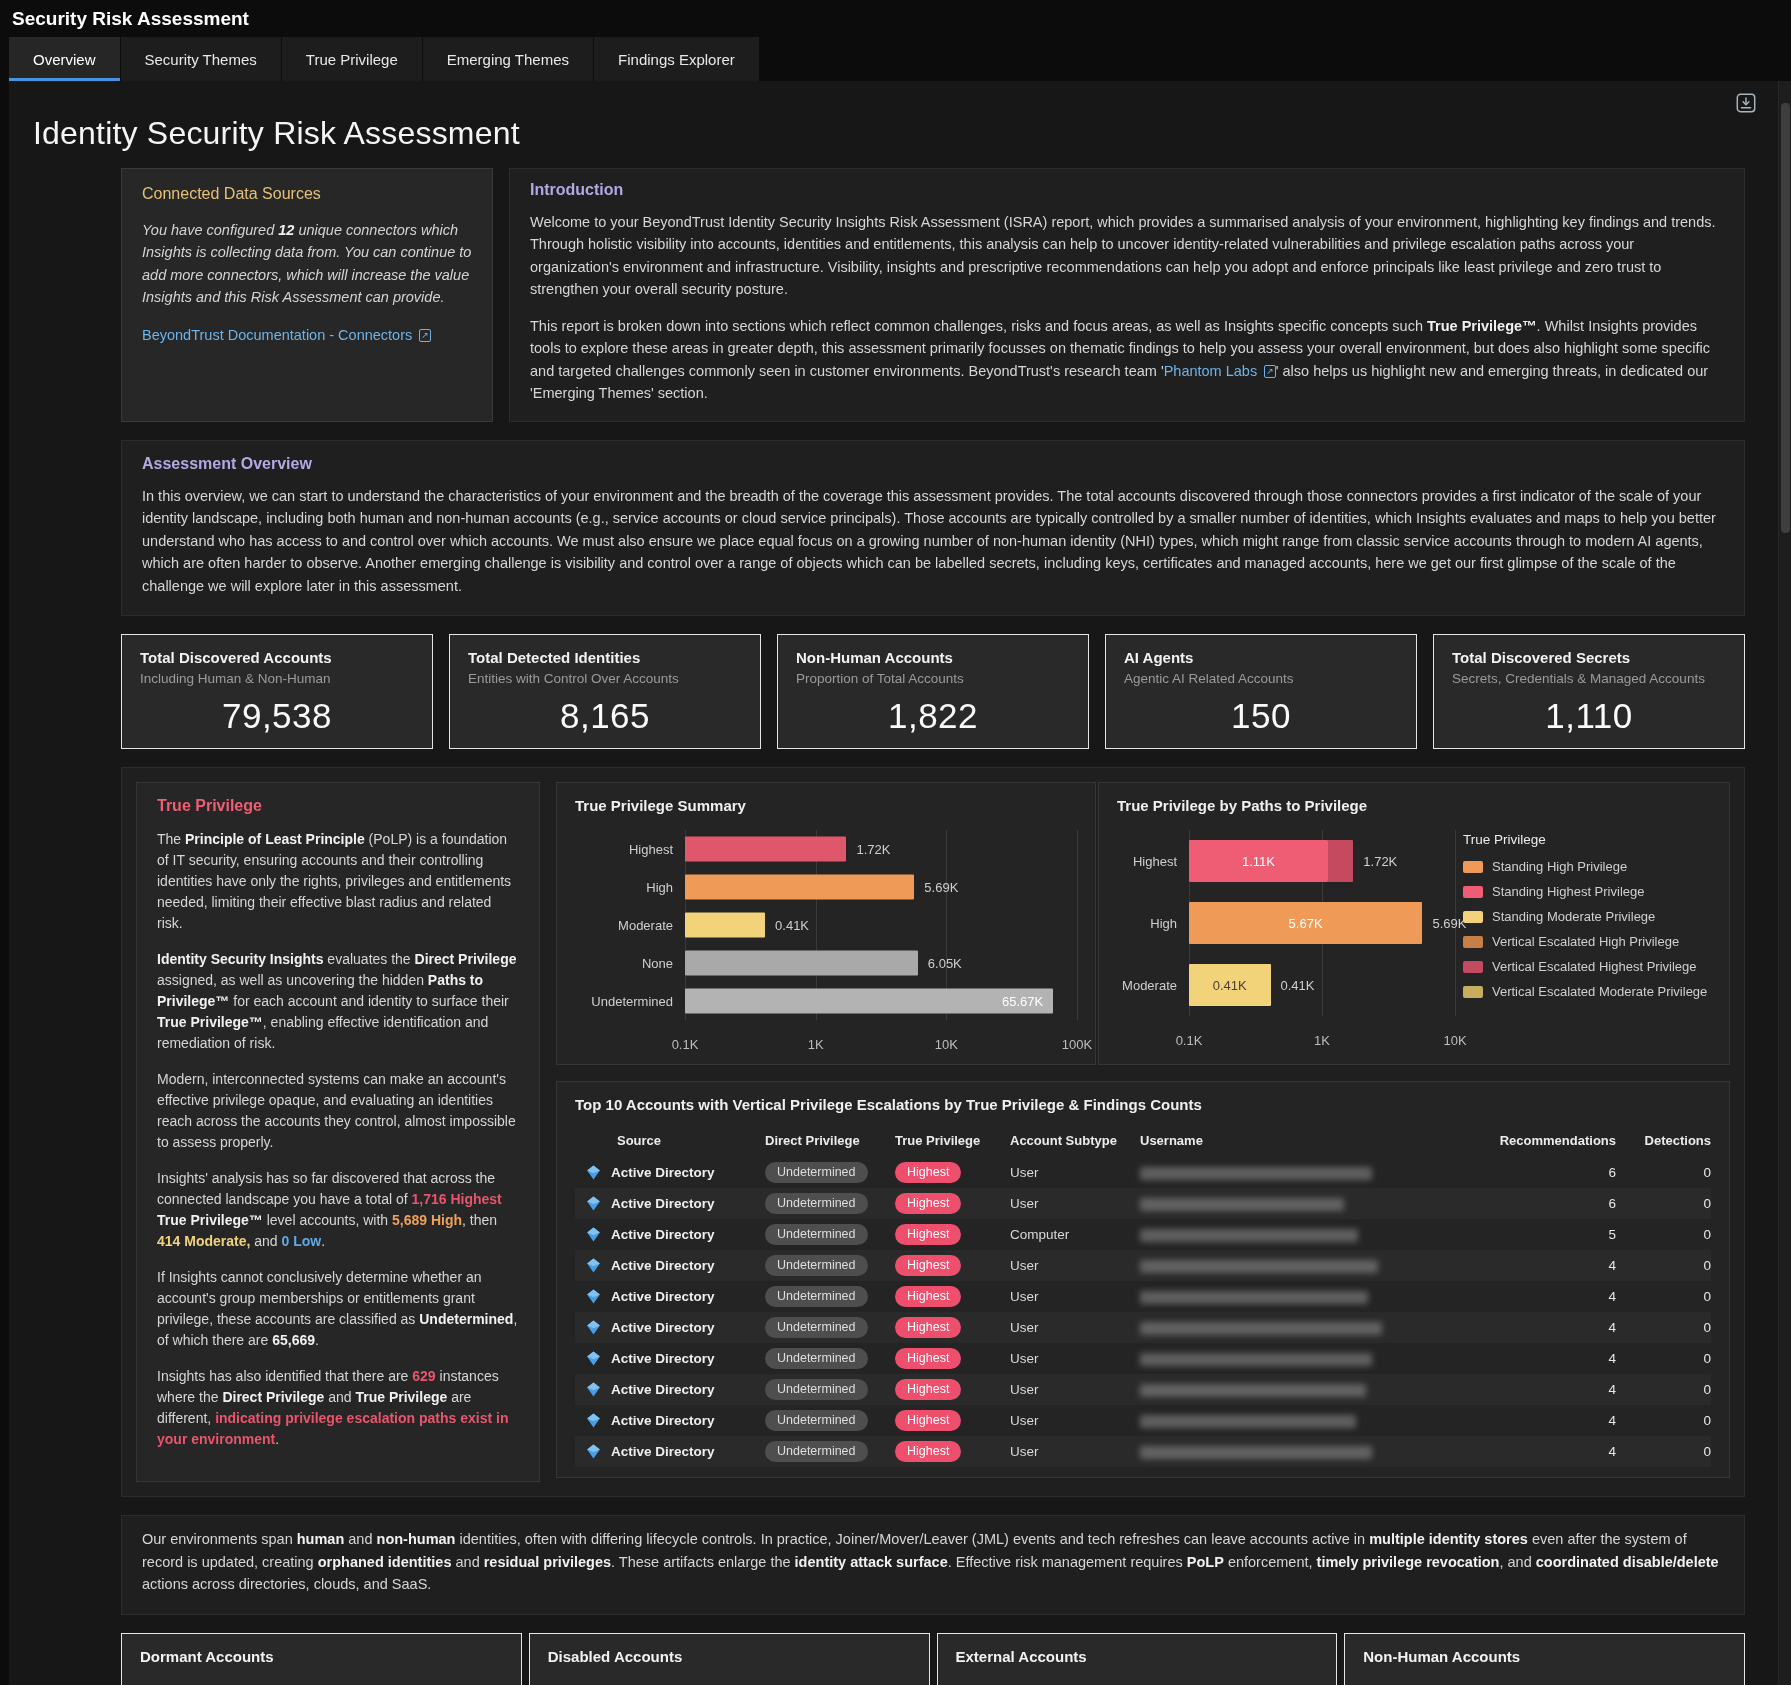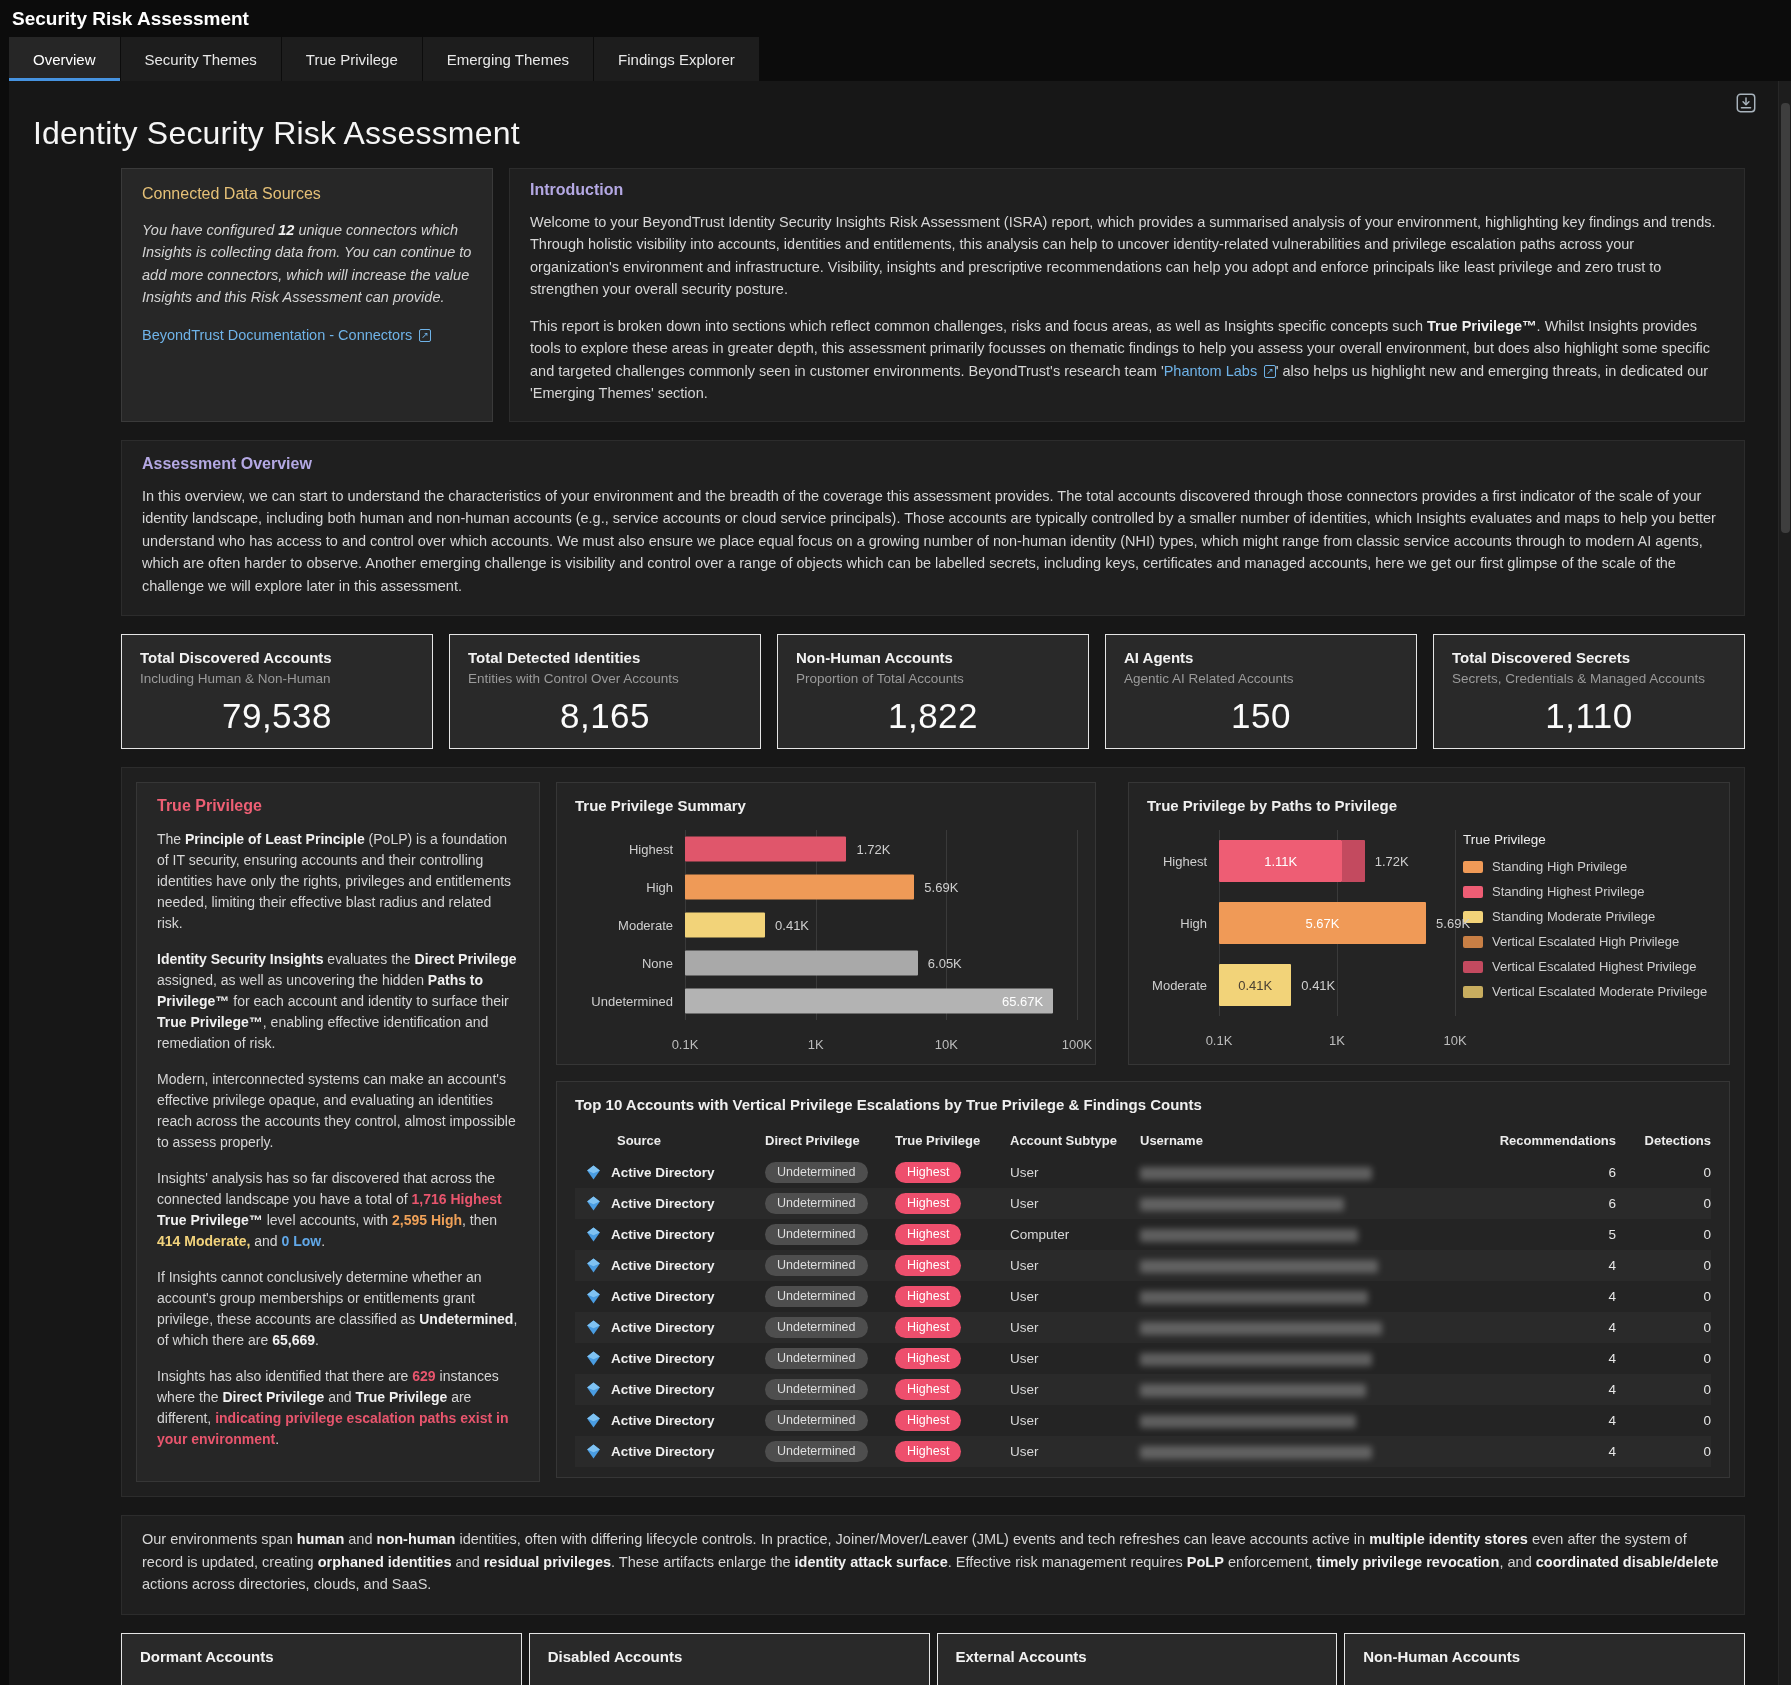--- a/index.html
+++ b/index.html
@@ -71,21 +71,21 @@
   .tp-wrap { display:flex; gap:16px; align-items:stretch; }
   .tp-text-card { width:404px; flex:none; background:#262626; border:1px solid #363636; padding:14px 20px 16px; }
   .tp-title { color:#ed5f74; font-weight:700; font-size:16px; margin-bottom:14px; }
   .tp-text-card p { font-size:14px; line-height:1.5; margin:0 0 15px; color:#d6d6d6; }
   .hl-red { color:#e8556d; font-weight:700; }
   .hl-orange { color:#efa158; font-weight:700; }
   .hl-yellow { color:#f2d37c; font-weight:700; }
   .hl-blue { color:#61a8e8; font-weight:700; }
 
   .tp-right { flex:1; display:flex; flex-direction:column; gap:16px; min-width:0; }
-  .charts-row { display:flex; gap:32px; align-items:stretch; }
+  .charts-row { display:flex; gap:2px; align-items:stretch; }
   .chart-card { background:#242424; border:1px solid #363636; padding:14px 18px 8px; }
   .chart-card.summary { width:540px; flex:none; }
   .chart-card.paths { flex:1; min-width:0; }
   .chart-title { font-size:15px; font-weight:700; color:#f0f0f0; margin-bottom:16px; }
 
   .chart-grid { display:grid; grid-template-columns:110px 1fr; }
   .paths .chart-grid { grid-template-columns:72px 1fr; }
   .cat-col { display:flex; flex-direction:column; }
   .cat-label { display:flex; align-items:center; justify-content:flex-end; padding-right:12px; font-size:13px; color:#cfcfcf; }
   .summary .cat-label, .summary .bar-row { height:38px; }
@@ -211,21 +211,21 @@
       </div>
 
       <div class="section flush">
         <div class="tp-wrap">
           <div class="tp-text-card">
             <div class="tp-title">True Privilege</div>
             <div id="tp-paragraphs">
                 <p>The <b>Principle of Least Principle</b> (PoLP) is a foundation of IT security, ensuring accounts and their controlling identities have only the rights, privileges and entitlements needed, limiting their effective blast radius and related risk.</p>
                 <p><b>Identity Security Insights</b> evaluates the <b>Direct Privilege</b> assigned, as well as uncovering the hidden <b>Paths to Privilege™</b> for each account and identity to surface their <b>True Privilege™</b>, enabling effective identification and remediation of risk.</p>
                 <p>Modern, interconnected systems can make an account's effective privilege opaque, and evaluating an identities reach across the accounts they control, almost impossible to assess properly.</p>
-                <p>Insights' analysis has so far discovered that across the connected landscape you have a total of <span class="hl-red">1,716 Highest</span> <b>True Privilege™</b> level accounts, with <span class="hl-orange">2,595 High</span>, then <span class="hl-yellow">414 Moderate,</span> and <span class="hl-blue">0 Low</span>.</p>
+                <p>Insights' analysis has so far discovered that across the connected landscape you have a total of <span class="hl-red">1,716 Highest</span> <b>True Privilege™</b> level accounts, with <span class="hl-orange">5,689 High</span>, then <span class="hl-yellow">414 Moderate,</span> and <span class="hl-blue">0 Low</span>.</p>
                 <p>If Insights cannot conclusively determine whether an account's group memberships or entitlements grant privilege, these accounts are classified as <b>Undetermined</b>, of which there are <b>65,669</b>.</p>
                 <p>Insights has also identified that there are <span class="hl-red">629</span> instances where the <b>Direct Privilege</b> and <b>True Privilege</b> are different, <span class="hl-red">indicating privilege escalation paths exist in your environment</span>.</p>
               </div>
           </div>
 
           <div class="tp-right">
             <div class="charts-row">
 
               <div class="chart-card summary">
                 <div class="chart-title">True Privilege Summary</div>

